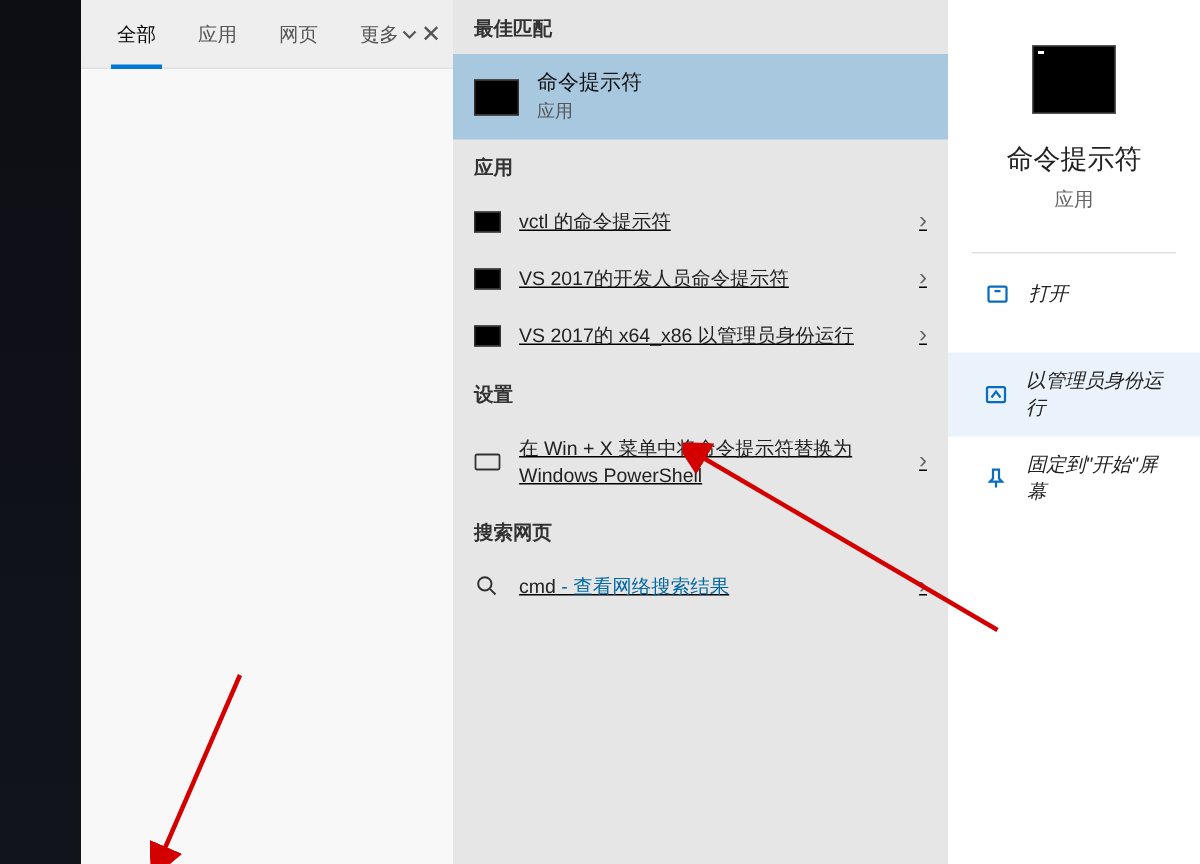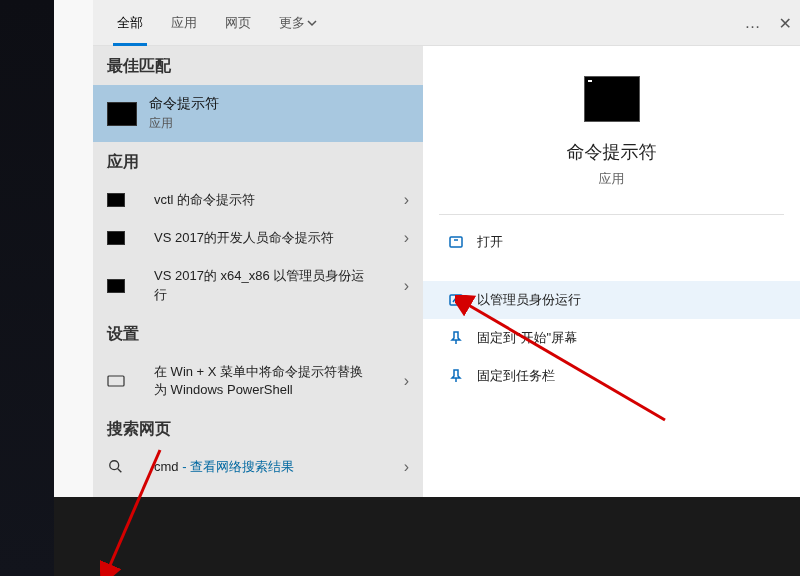--- a/index.html
+++ b/index.html
@@ -2,25 +2,24 @@
 <html><head>
 <meta charset="utf-8">
 <style>
   * { box-sizing: border-box; margin: 0; padding: 0; font-family: "Segoe UI", "Microsoft YaHei", sans-serif; }
   html, body { width: 800px; height: 576px; overflow: hidden; }
   body { background: #1a1a1a; position: relative; }
 
   .search-panel {
     position: absolute;
     left: 54px; top: 0;
-    width: 746px; height: 497px;
+    width: 746px; height: 576px;
     background: #f8f8f8;
     display: flex;
-    flex-direction: column;
-    padding-left: 39px;
+    flex-direction: row;
   }
 
   
   .tabs {
     height: 46px;
     background: #eeeeee;
     display: flex;
     align-items: center;
     padding: 0 10px;
     border-bottom: 1px solid #e0e0e0;
@@ -55,21 +54,21 @@
 
   
   .left {
     width: 330px;
     background: #e6e6e6;
     overflow-y: hidden;
     display: flex;
     flex-direction: column;
   }
   .section-header {
-    font-size: 16px;
+    font-size: 13px;
     font-weight: 600;
     color: #333;
     padding: 10px 14px 8px;
   }
   .best-match {
     background: #a8c8e0;
     margin: 0;
     padding: 10px 14px;
     display: flex;
     align-items: center;
@@ -80,24 +79,25 @@
     background: #000;
     border: 1px solid #333;
     flex-shrink: 0;
   }
   .best-match .txt .t1 { font-size: 14px; color: #111; }
   .best-match .txt .t2 { font-size: 12px; color: #555; margin-top: 2px; }
 
   .row {
     display: flex;
     align-items: center;
-    gap: 29px;
+    gap: 12px;
     padding: 10px 14px;
     cursor: pointer;
     position: relative;
+    text-decoration: underline;
   }
   .row .ic { width: 18px; height: 14px; flex-shrink: 0; display: flex; align-items: center; justify-content: center; }
   .row .ic.cmd { background: #000; width: 18px; height: 14px; border: 1px solid #333; }
   .row .lbl { flex: 1; font-size: 13px; color: #222; line-height: 1.4; }
   .row .lbl .sub { color: #0369a1; }
   .row .chev { color: #666; font-size: 16px; }
 
   
   .right {
     flex: 1;
@@ -124,21 +124,21 @@
   .detail-icon:before {
     content: "";
     position: absolute;
     left: 3px; top: 3px;
     width: 4px; height: 2px;
     background: #fff;
   }
   .detail-title { font-size: 18px; color: #222; margin-bottom: 6px; }
   .detail-sub { font-size: 13px; color: #666; }
 
-  .actions { padding: 8px 0; }
+  .actions { padding: 8px 0; font-style: italic; }
   .action-row {
     display: flex;
     align-items: center;
     gap: 12px;
     padding: 10px 24px;
     cursor: pointer;
   }
   .action-row.highlight { background: #eaf3fb; margin-top: 20px; }
   .action-row .aic { width: 18px; height: 18px; color: #0a6cbd; display: flex; align-items: center; justify-content: center; }
   .action-row .aic svg { width: 16px; height: 16px; stroke: #0a6cbd; fill: none; stroke-width: 1.5; }
@@ -278,28 +278,20 @@
 
         <div class="action-row">
           <div class="aic">
             <svg viewBox="0 0 16 16">
                 <path d="M6 2 L10 2 L10 8 L12 10 L4 10 L6 8 Z M8 10 L8 14"></path>
               </svg>
           </div>
           <div class="atxt">固定到"开始"屏幕</div>
         </div>
 
-        <div class="action-row">
-          <div class="aic">
-            <svg viewBox="0 0 16 16">
-                <path d="M6 2 L10 2 L10 8 L12 10 L4 10 L6 8 Z M8 10 L8 14"></path>
-              </svg>
-          </div>
-          <div class="atxt">固定到任务栏</div>
-        </div>
 
       </div>
     </div>
   </div>
 </div>
 
 <svg class="arrow1" viewBox="0 0 220 130">
   <defs>
       <marker id="ah1" markerWidth="8" markerHeight="8" refX="2" refY="4" orient="auto">
         <path d="M0,0 L8,4 L0,8 Z" fill="#d40000"></path>

